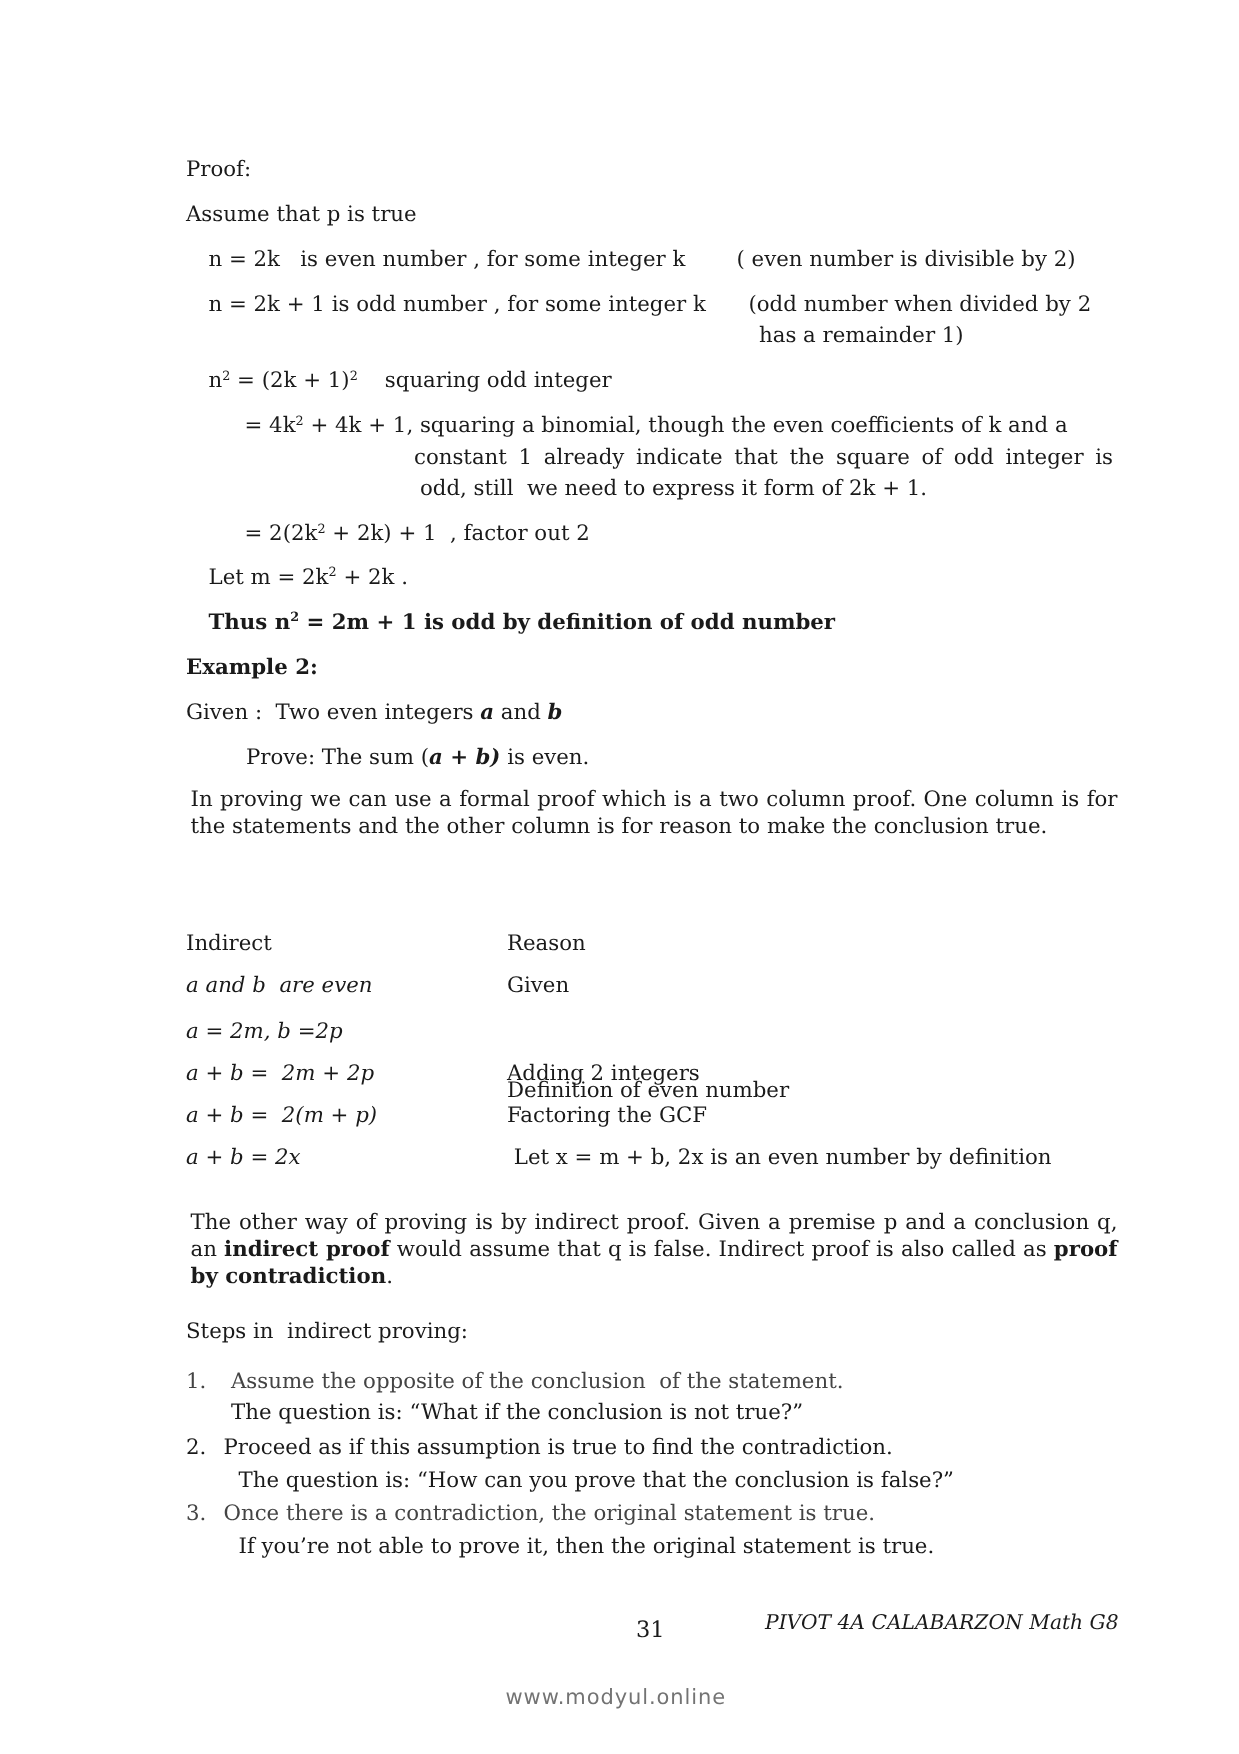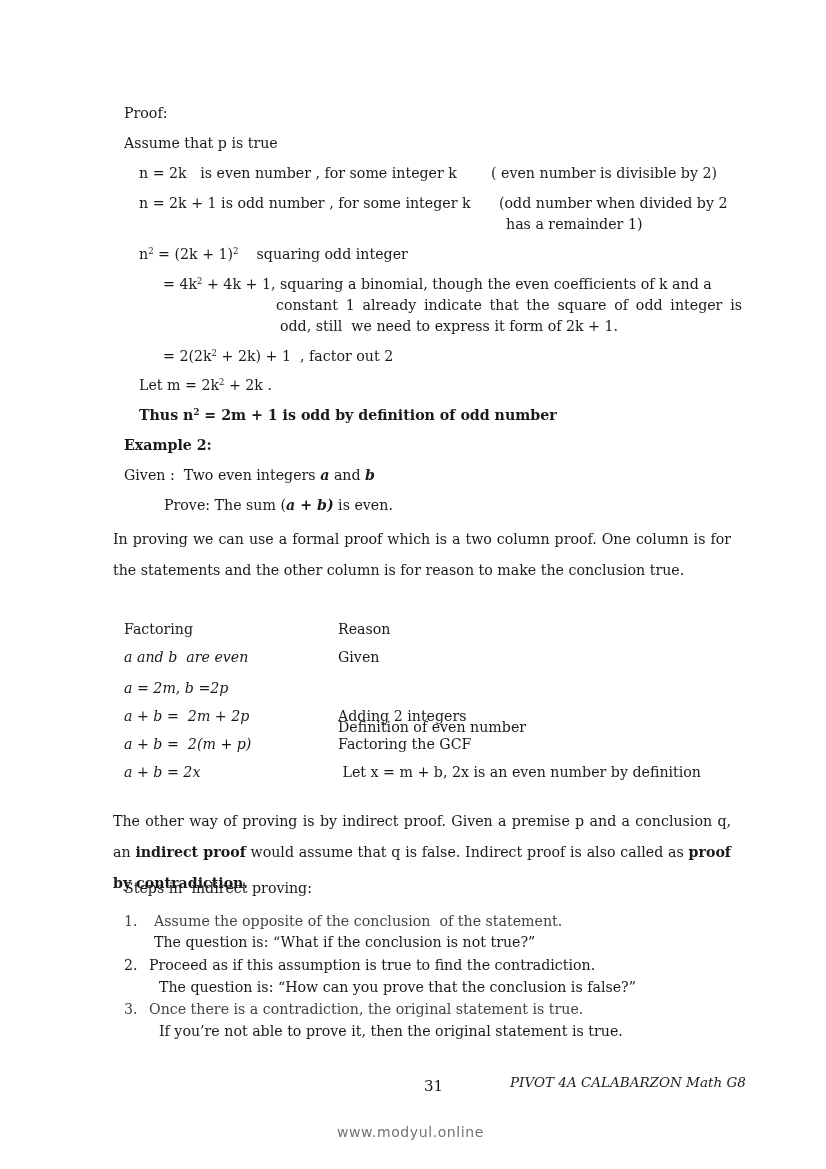--- a/index.html
+++ b/index.html
@@ -2,21 +2,21 @@
 <html><head>
   <meta charset="utf-8">
   <style>
     html, body { margin: 0; padding: 0; background: #ffffff; }
     body { width: 826px; height: 1169px; position: relative; overflow: hidden;
       font-family: "DejaVu Serif", "Liberation Serif", serif; color: #1a1a1a; }
     .ln { position: absolute; white-space: pre; font-size: 14.2px; line-height: 18px; }
     .b { font-weight: bold; }
     .i { font-style: italic; }
     .bi { font-weight: bold; font-style: italic; }
-    .just { position: absolute; left: 113px; width: 618px; font-size: 14.2px; line-height: 31px; text-align: justify; }
+    .just { position: absolute; left: 127px; width: 618px; font-size: 14.2px; line-height: 18px; text-align: justify; }
     .gray { color: #444444; }
     sup { font-size: 8.5px; vertical-align: 5px; line-height: 0; }
     .footer-page { font-size: 15px; }
     .footer-title { font-style: italic; font-size: 13.5px; }
     .watermark { position: absolute; left: 337px; top: 1124px; font-family: "DejaVu Sans", "Liberation Sans", sans-serif;
       font-size: 14px; color: #737373; letter-spacing: 0.6px; }
   </style>
 </head>
 <body>
 
@@ -41,21 +41,21 @@
 <div class="ln" style="left:139px; top:376px;"><span>Let m = 2k</span><sup>2</sup><span> + 2k .</span></div>
 
 <div class="ln b" style="left:139px; top:406px;"><span>Thus n</span><sup>2</sup><span> = 2m + 1 is odd by definition of odd number</span></div>
 
 <div class="ln b" style="left:124px; top:436px;">Example 2:</div>
 <div class="ln" style="left:124px; top:466px;"><span>Given :  Two even integers </span><span class="bi">a</span><span> and </span><span class="bi">b</span></div>
 <div class="ln" style="left:124px; top:496px;margin-left:40px;"><span>Prove: The sum (</span><span class="bi">a + b)</span><span> is even.</span></div>
 <div class="just" style="top:524px;">In proving we can use a formal proof which is  a two column proof. One column is for the statements and the other column is for reason to make the conclusion true.</div>
 
 <div>
-  <div class="ln" style="left:124px; top:620px;">Factoring</div>
+  <div class="ln" style="left:124px; top:620px;">Indirect</div>
   <div class="ln" style="left:338px; top:620px;">Reason</div>
 
   <div class="ln i" style="left:124px; top:648px;">a and b  are even</div>
   <div class="ln" style="left:338px; top:648px;">Given</div>
 
   <div class="ln i" style="left:124px; top:679px;">a = 2m, b =2p</div>
   <div class="ln" style="left:338px; top:718px;">Definition of even number</div>
 
   <div class="ln i" style="left:124px; top:707px;">a + b =  2m + 2p</div>
   <div class="ln" style="left:338px; top:707px;">Adding 2 integers</div>

